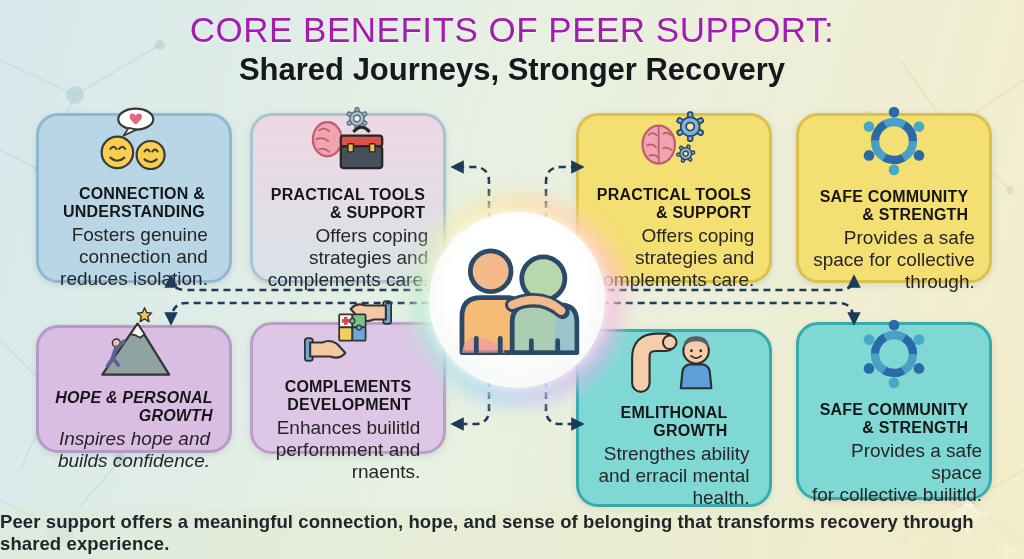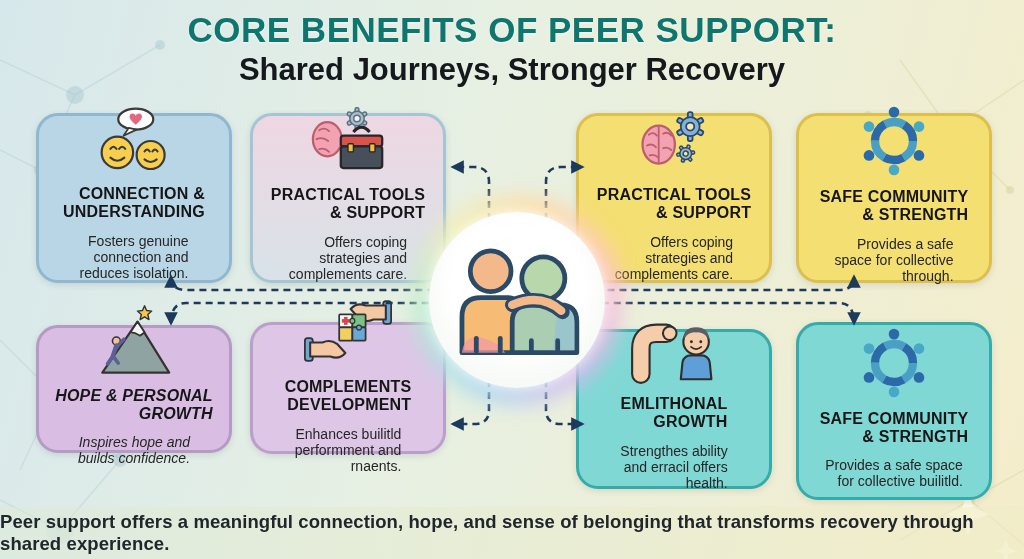--- a/index.html
+++ b/index.html
@@ -3,45 +3,45 @@
 <meta charset="utf-8">
 <style>
   html,body{margin:0;padding:0;}
   body{
     width:1024px;height:559px;position:relative;overflow:hidden;
     font-family:"Liberation Sans",sans-serif;
     background:linear-gradient(105deg,#d7e8ec 0%,#e7f0e2 45%,#f4edcb 100%);
   }
   .bg-decor{position:absolute;inset:0;z-index:0;pointer-events:none;}
   .header{position:absolute;top:12px;left:0;width:100%;text-align:center;z-index:2;}
-  .title{font-size:35px;font-weight:bold;color:#0f766e;letter-spacing:.5px;line-height:1.05;
+  .title{font-size:35px;font-weight:normal;color:#a21caf;letter-spacing:.5px;line-height:1.05;
          text-shadow:0 1px 2px rgba(255,255,255,.8);}
   .subtitle{font-size:31px;font-weight:bold;color:#15181c;margin-top:3px;}
   .card{
     position:absolute;width:196px;border-radius:22px;border:3px solid;
     box-sizing:border-box;padding:0 7px;text-align:right;z-index:1;
     display:flex;flex-direction:column;align-items:center;justify-content:center;
     box-shadow:0 2px 6px rgba(60,80,90,.15);
   }
   .card h3{font-size:16px;font-weight:bold;color:#161616;line-height:1.13;margin:5px 0 3px;
            white-space:pre-line;letter-spacing:.2px;}
-  .card p{font-size:14px;color:#262626;line-height:1.17;margin:8px;white-space:pre-line;}
+  .card p{font-size:19px;color:#262626;line-height:1.17;margin:0;white-space:pre-line;}
   .c-blue  {background:#b9d6e6;border-color:#8fb8d0;}
   .c-pinkblue{background:linear-gradient(180deg,#eed7e2 0%,#d9e2e8 100%);border-color:#a5c4d4;}
   .c-yellow{background:#f4df72;border-color:#ddbf4e;}
   .c-purple{background:#d9bde3;border-color:#b69ac6;}
   .c-purple2{background:#ddc6e6;border-color:#bb9eca;}
   .c-teal  {background:#80d8d5;border-color:#35acaa;}
   .pos1{left:36px; top:113px;height:170px;}
   .pos2{left:250px;top:113px;height:170px;}
   .pos3{left:576px;top:113px;height:170px;}
   .pos4{left:796px;top:113px;height:170px;}
   .pos5{left:36px; top:325px;height:128px;font-style:italic;}
   .pos6{left:250px;top:322px;height:132px;}
-  .pos7{left:576px;top:329px;height:160px;}
+  .pos7{left:576px;top:329px;height:178px;}
   .pos8{left:796px;top:322px;height:178px;}
   .card .icon{flex:0 0 auto;}
   .arrows{position:absolute;inset:0;z-index:3;pointer-events:none;}
   .center-wrap{position:absolute;left:412px;top:195px;width:210px;height:210px;z-index:4;}
   .center-glow{position:absolute;inset:0;border-radius:50%;
     background:conic-gradient(from 20deg,#ffd9a0,#ffc0d2,#d6b8f0,#a8d6f2,#b6ecd2,#f5eeb2,#ffd9a0);
     filter:blur(10px);opacity:.85;}
   .center-circle{position:absolute;left:17px;top:17px;width:176px;height:176px;border-radius:50%;
     background:radial-gradient(circle at 50% 42%,#ffffff 48%,#eef4ec 100%);
     box-shadow:0 0 14px rgba(255,255,255,.9);
@@ -256,21 +256,21 @@
       <path d="M66 25 Q66 11 81 11 Q96 11 96 25 Q90 16 81 17 Q72 16 66 25 Z" fill="#5a5f66"></path>
       <circle cx="75.5" cy="28" r="1.7" fill="#2e2e2e"></circle>
         <circle cx="86.5" cy="28" r="1.7" fill="#2e2e2e"></circle>
       <path d="M75 34 q6 5 12 0" stroke="#2e2e2e" stroke-width="2" fill="none" stroke-linecap="round"></path>
       <path d="M63 72 L65 52 Q67 44 75 44 L87 44 Q95 44 97 52 L99 72 Z" fill="#5f9fd8" stroke="#2e2e2e" stroke-width="2.5" stroke-linejoin="round"></path>
     </svg>
   </span>
   <h3>EMLITHONAL
 GROWTH</h3>
   <p>Strengthes ability
-and erracil offers
+and erracil mental
 health.</p>
 </div>
 
 <div class="card c-teal pos8">
   <span class="icon">
     <svg viewBox="0 0 100 100" width="76" height="76">
       <circle cx="50" cy="50" r="25" fill="none" stroke="#4aa0c4" stroke-width="11" stroke-dasharray="26.18 26.18"></circle>
       <circle cx="50" cy="50" r="25" fill="none" stroke="#2a6aa8" stroke-width="11" stroke-dasharray="26.18 26.18" stroke-dashoffset="26.18"></circle>
       <circle cx="50" cy="12" r="7" fill="#2a6aa8"></circle>
         <circle cx="82.9" cy="31" r="7" fill="#48a8c8"></circle>

